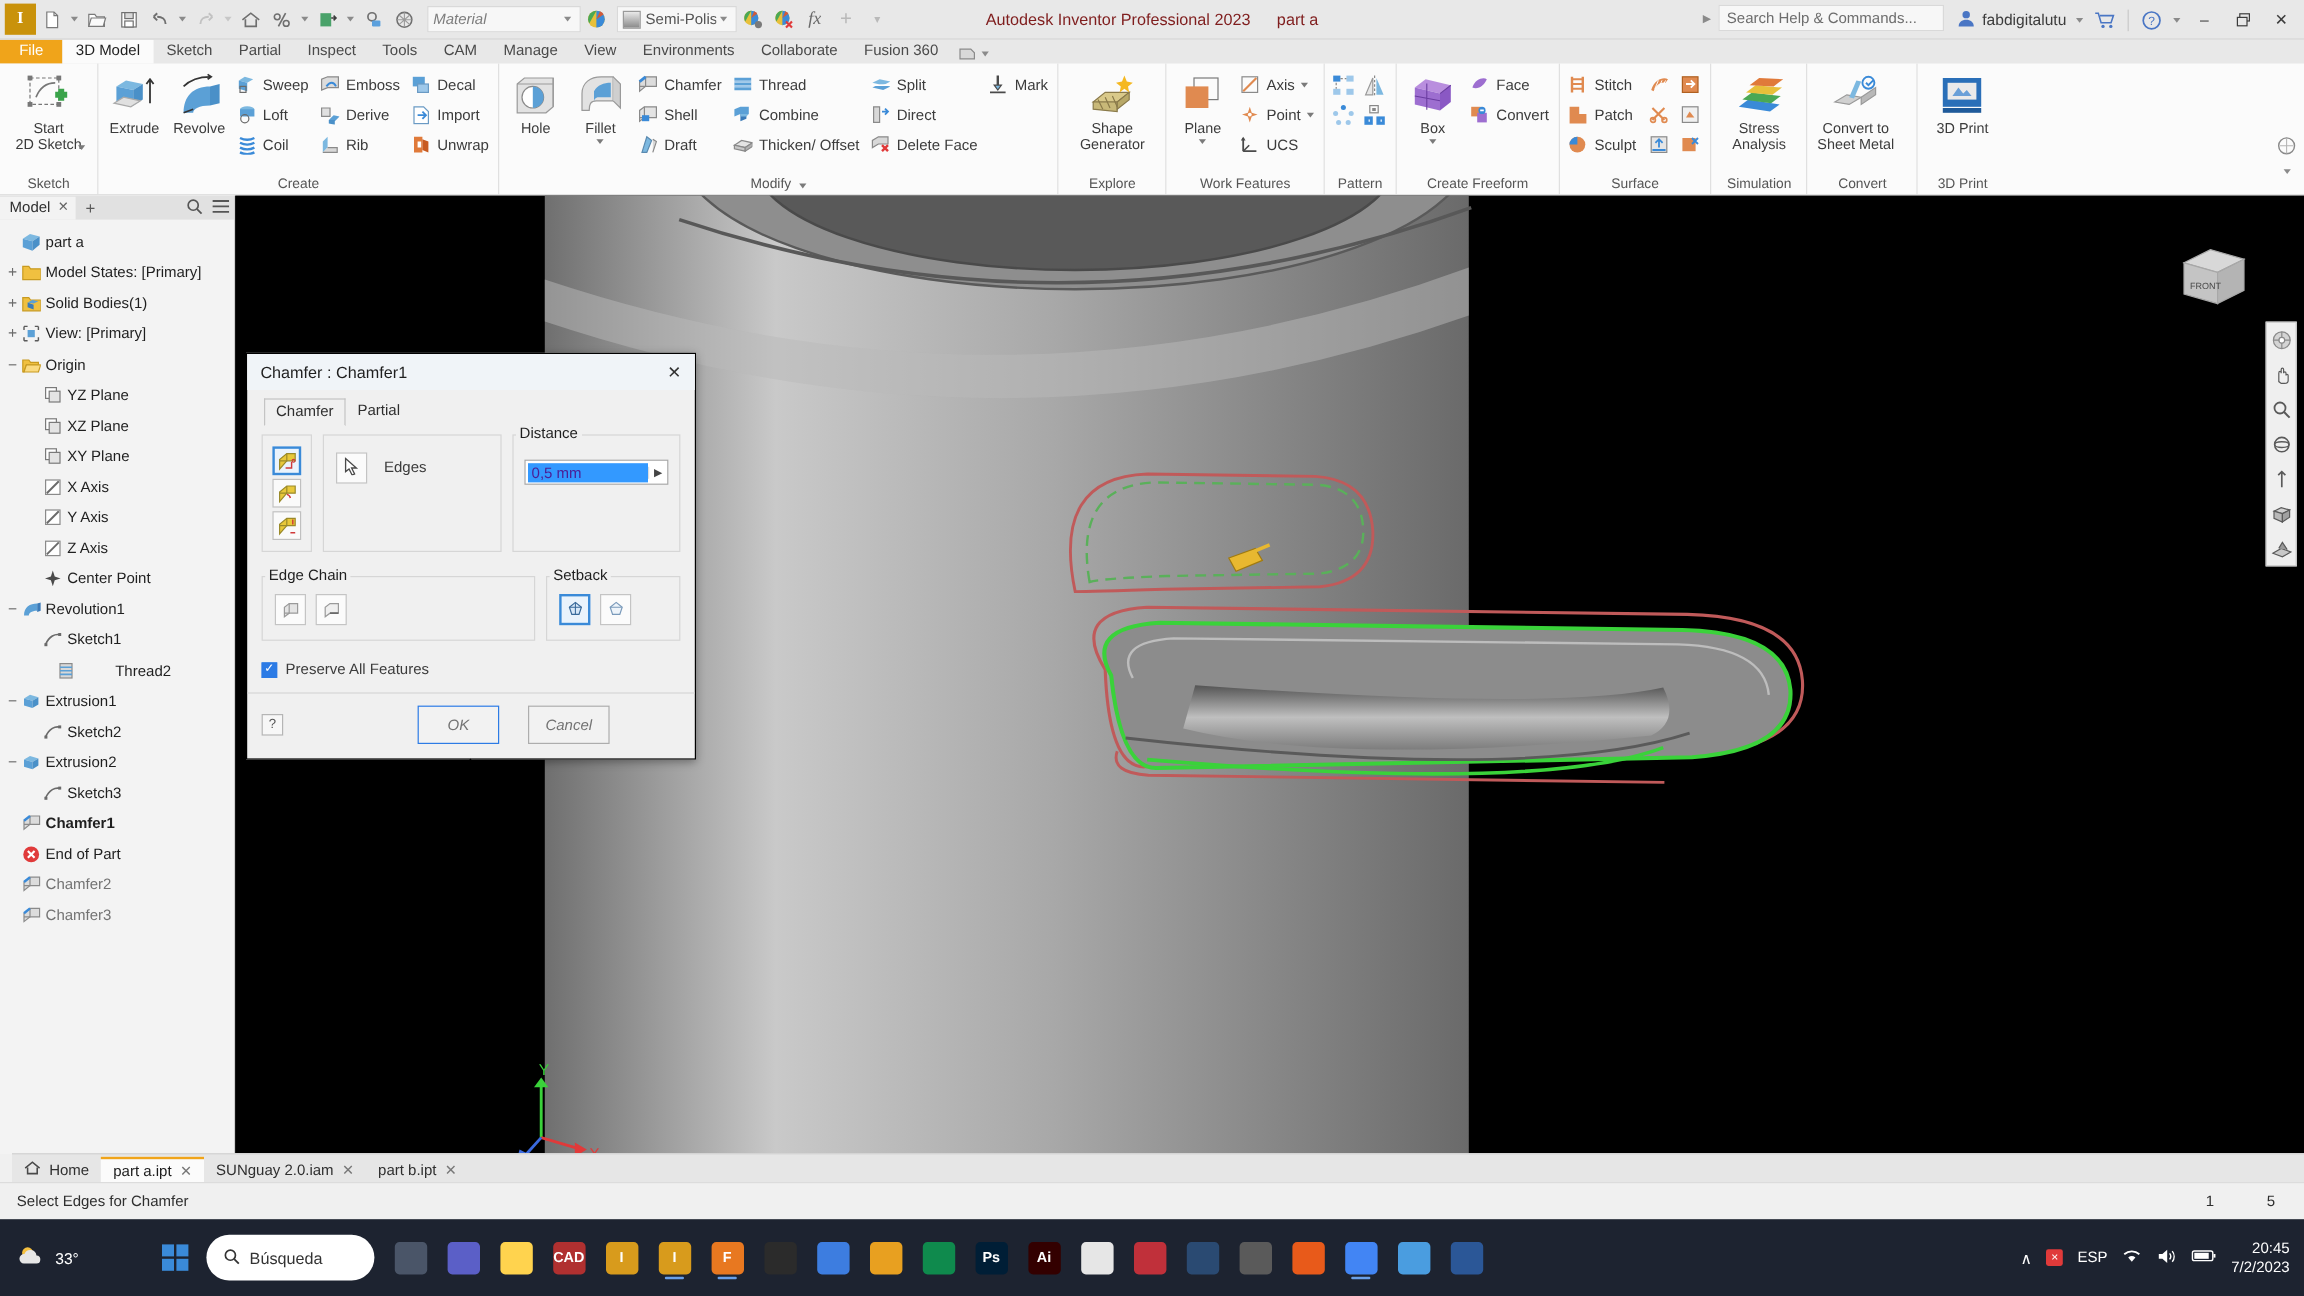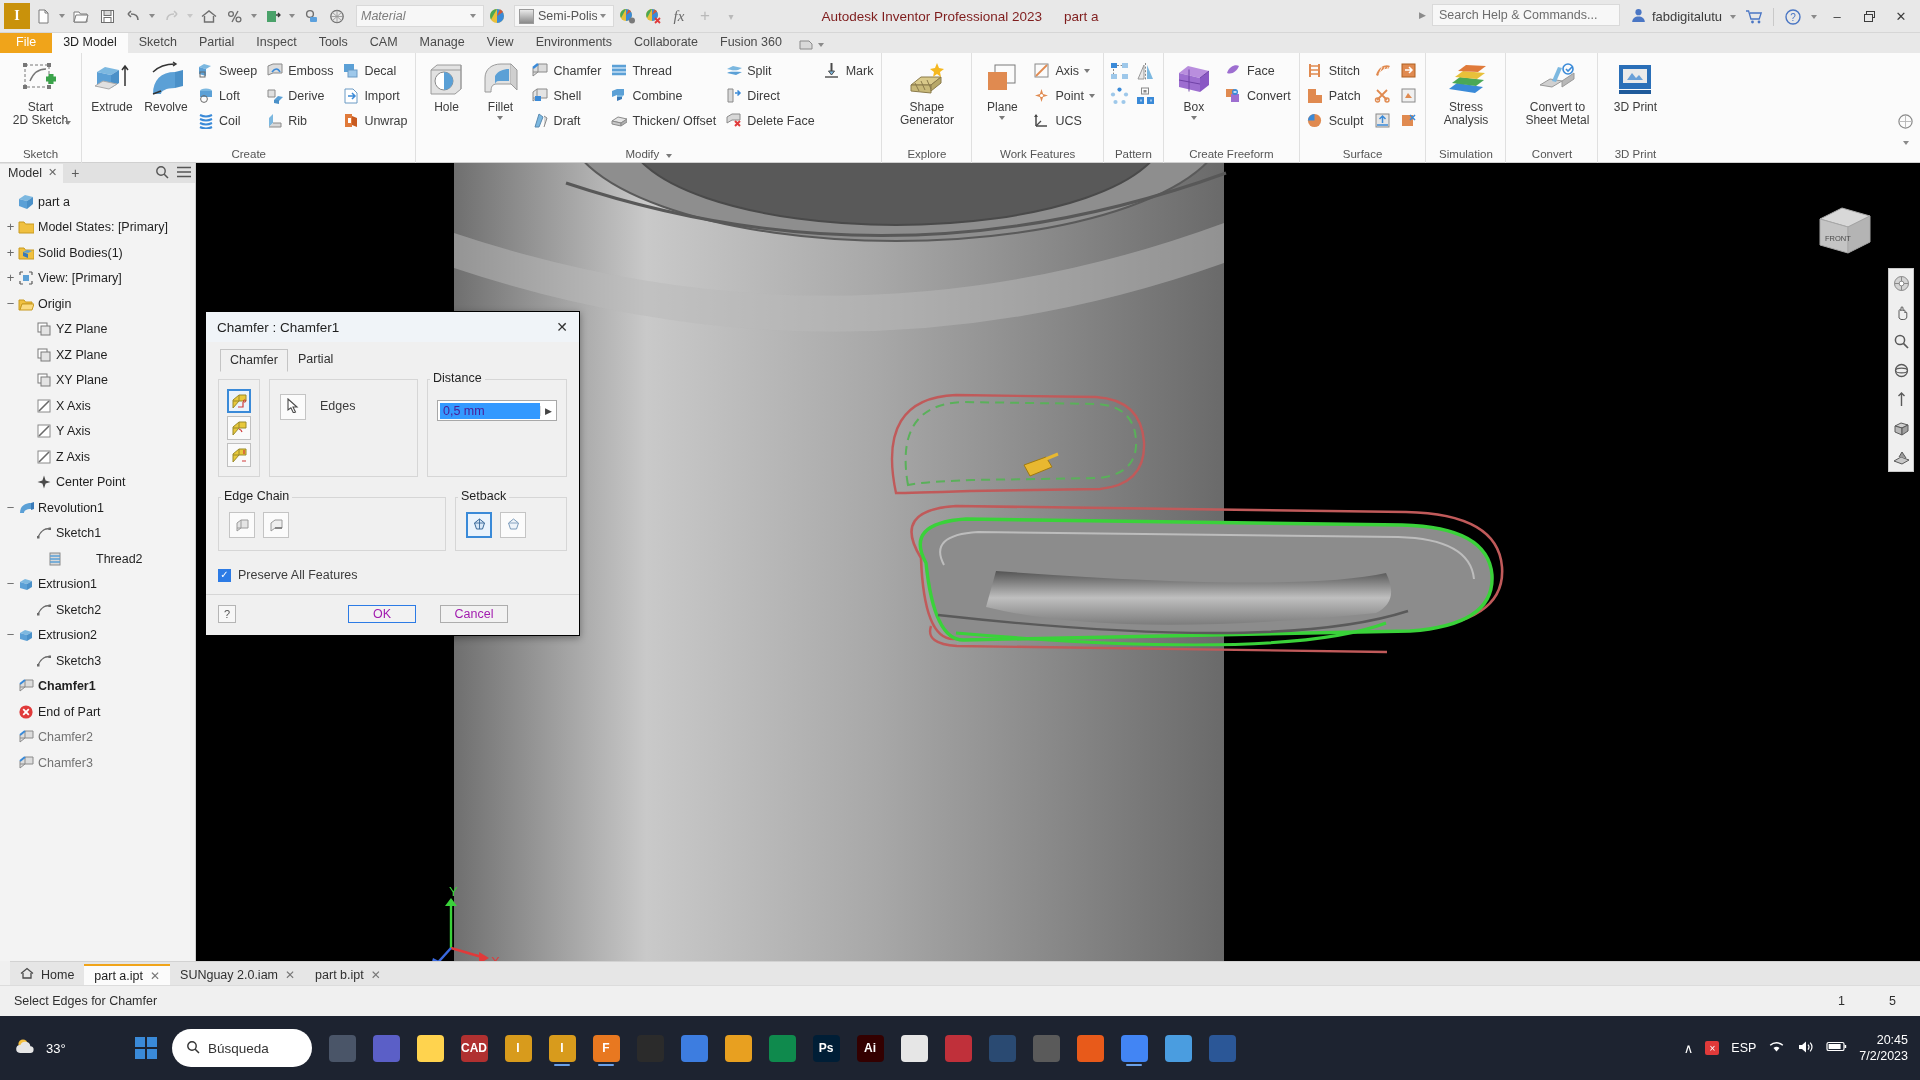--- a/index.html
+++ b/index.html
@@ -56,39 +56,39 @@
   .tico { width:17px; height:17px; margin-right:4px; flex:none; display:flex; align-items:center; justify-content:center;}
   .tr.sel { font-weight:bold; }
   .dim { color:#737373; }
 
   #canvas { position:absolute; left:196px; top:0; right:0; bottom:0; background:#000; overflow:hidden;}
   #vcube { position:absolute; right:40px; top:40px; width:70px;height:62px; }
   #navbar { position:absolute; right:6px; top:105px; width:26px; background:#efefef; border:1px solid #c8c8c8; display:flex; flex-direction:column; align-items:center; padding:4px 0; gap:9px; }
   .nv { width:20px;height:20px; display:flex;align-items:center;justify-content:center;color:#4a4a4a; font-size:13px;}
 
   
-  #dlg { position:absolute; left:205px; top:148px; width:375px; background:#f0f0f0; border:1px solid #000; box-shadow:0 2px 7px rgba(0,0,0,.35); z-index:60; }
+  #dlg { position:absolute; left:205px; top:131px; width:375px; background:#f0f0f0; border:1px solid #000; box-shadow:0 2px 7px rgba(0,0,0,.35); z-index:60; }
   #dlg-tb { height:30px; background:#f0f4f8; display:flex; align-items:center; padding:0 4px 0 11px; font-size:13.5px; color:#1f1f1f; }
   #dlg-tb .x { margin-left:auto; width:26px;height:24px; display:flex;align-items:center;justify-content:center; font-size:14px; color:#333;}
   #dtabs { display:flex; padding:6px 0 0 14px; font-size:12.5px; }
   #dtabs .dt { padding:3px 9px 4px; color:#2f2f2f; border:1px solid transparent;}
   #dtabs .dt.on { background:#f0f0f0; border:1px solid #c4c4c4; border-bottom-color:#f0f0f0; position:relative; top:1px;}
   #dbody { padding:8px 12px 0; }
   .grp { border:1px solid #d6d6d6; position:relative; padding:10px; }
   .grp-lbl { position:absolute; top:-8px; left:0px; background:#f0f0f0; padding:0 3px; font-size:12.5px; color:#1f1f1f;}
   .mode-btn { width:24px;height:24px; border:1px solid #c0c0c0; background:#fafafa; display:flex;align-items:center;justify-content:center; margin-bottom:3px;}
   .mode-btn.on { border:2px solid #3a8ad8; background:#eaf3fc;}
   .sel-btn { width:26px;height:26px; border:1px solid #c4c4c4; background:#fbfbfb; display:flex;align-items:center;justify-content:center;}
   .num { height:21px; border:1px solid #a8a8a8; background:#fff; display:flex; align-items:center; }
   .num .v { flex:1; background:#3399ff; color:#4c1d95; font-size:12.5px; padding:1px 3px; margin:1px 0 1px 2px;}
   .num .sp { width:16px; text-align:center; color:#444; font-size:9px; border-left:1px solid #ddd;}
   .chk { width:13px;height:13px;background:#2c7be5;border:1px solid #2c7be5; display:flex;align-items:center;justify-content:center;color:#fff;font-size:10px; line-height:10px;}
   #dfoot { display:flex; align-items:center; padding:10px 12px 12px; }
   .help { width:18px;height:18px;border:1px solid #b5b5b5;background:#f7f7f7; display:flex;align-items:center;justify-content:center;font-size:11px;color:#555;}
-  .dbtn { width:68px;height:18px; border:1px solid #adadad; background:#f2f2f2; font-size:12.5px; color:#a21caf; display:flex;align-items:center;justify-content:center; }
+  .dbtn { width:68px;height:32px; border:1px solid #adadad; background:#f2f2f2; font-size:12.5px; color:#737373; display:flex;align-items:center;justify-content:center;font-style:italic; }
   .dbtn.def { border:1px solid #2c7be5; }
   #dtail { position:absolute; left:178px; bottom:-10px; width:0;height:0;border-left:8px solid transparent;border-right:8px solid transparent;border-bottom:10px solid #000;}
 
   
   #doctabs { position:absolute; left:0; right:0; bottom:95px; height:24px; background:#e6e6e6; display:flex; align-items:flex-end; font-size:12.5px; border-top:1px solid #d2d2d2;margin-left:10px;}
   .doctab { height:21px; display:flex;align-items:center;gap:7px; padding:0 10px; color:#2f2f2f; }
   .doctab.act { background:#fbfbfb; color:#1b1b1b; border-top:2px solid #f0a41a; }
   .doctab .cx { color:#777; font-size:12px;}
   #status { position:absolute; left:0; right:0; bottom:64px; height:31px; background:#f0f0f0; display:flex; align-items:center; padding:0 14px; font-size:12.5px; color:#2f2f2f; border-top:1px solid #dcdcdc;}
   #status .r { margin-left:auto; display:flex; gap:44px; padding-right:10px;}
@@ -806,21 +806,21 @@
             </svg>
         </span>
         <span style="white-space:pre-line">Stress
 Analysis</span>
       </div>
     </div>
     <div class="panel-name">Simulation</div>
   </div>
 
   <div class="panel" style="width:92px">
-    <div class="panel-body" style="justify-content:flex-end">
+    <div class="panel-body" style="justify-content:flex-start">
       <div class="big">
         <span class="gi">
           <svg width="42" height="38" viewBox="0 0 42 38">
               <path d="M4 24l10-6 12 2-10 6z" fill="#d0d0d0" stroke="#999"></path>
               <path d="M26 20l12-8v6l-12 8z" fill="#b8b8b8" stroke="#999"></path>
               <path d="M16 20l6-14 4 1-6 14z" fill="#7cb8e0"></path>
               <circle cx="32" cy="8" r="5" fill="none" stroke="#3a8ad8" stroke-width="1.6"></circle>
               <path d="M30 8l2 2 4-4" fill="none" stroke="#3a8ad8" stroke-width="1.6"></path>
             </svg>
         </span>

